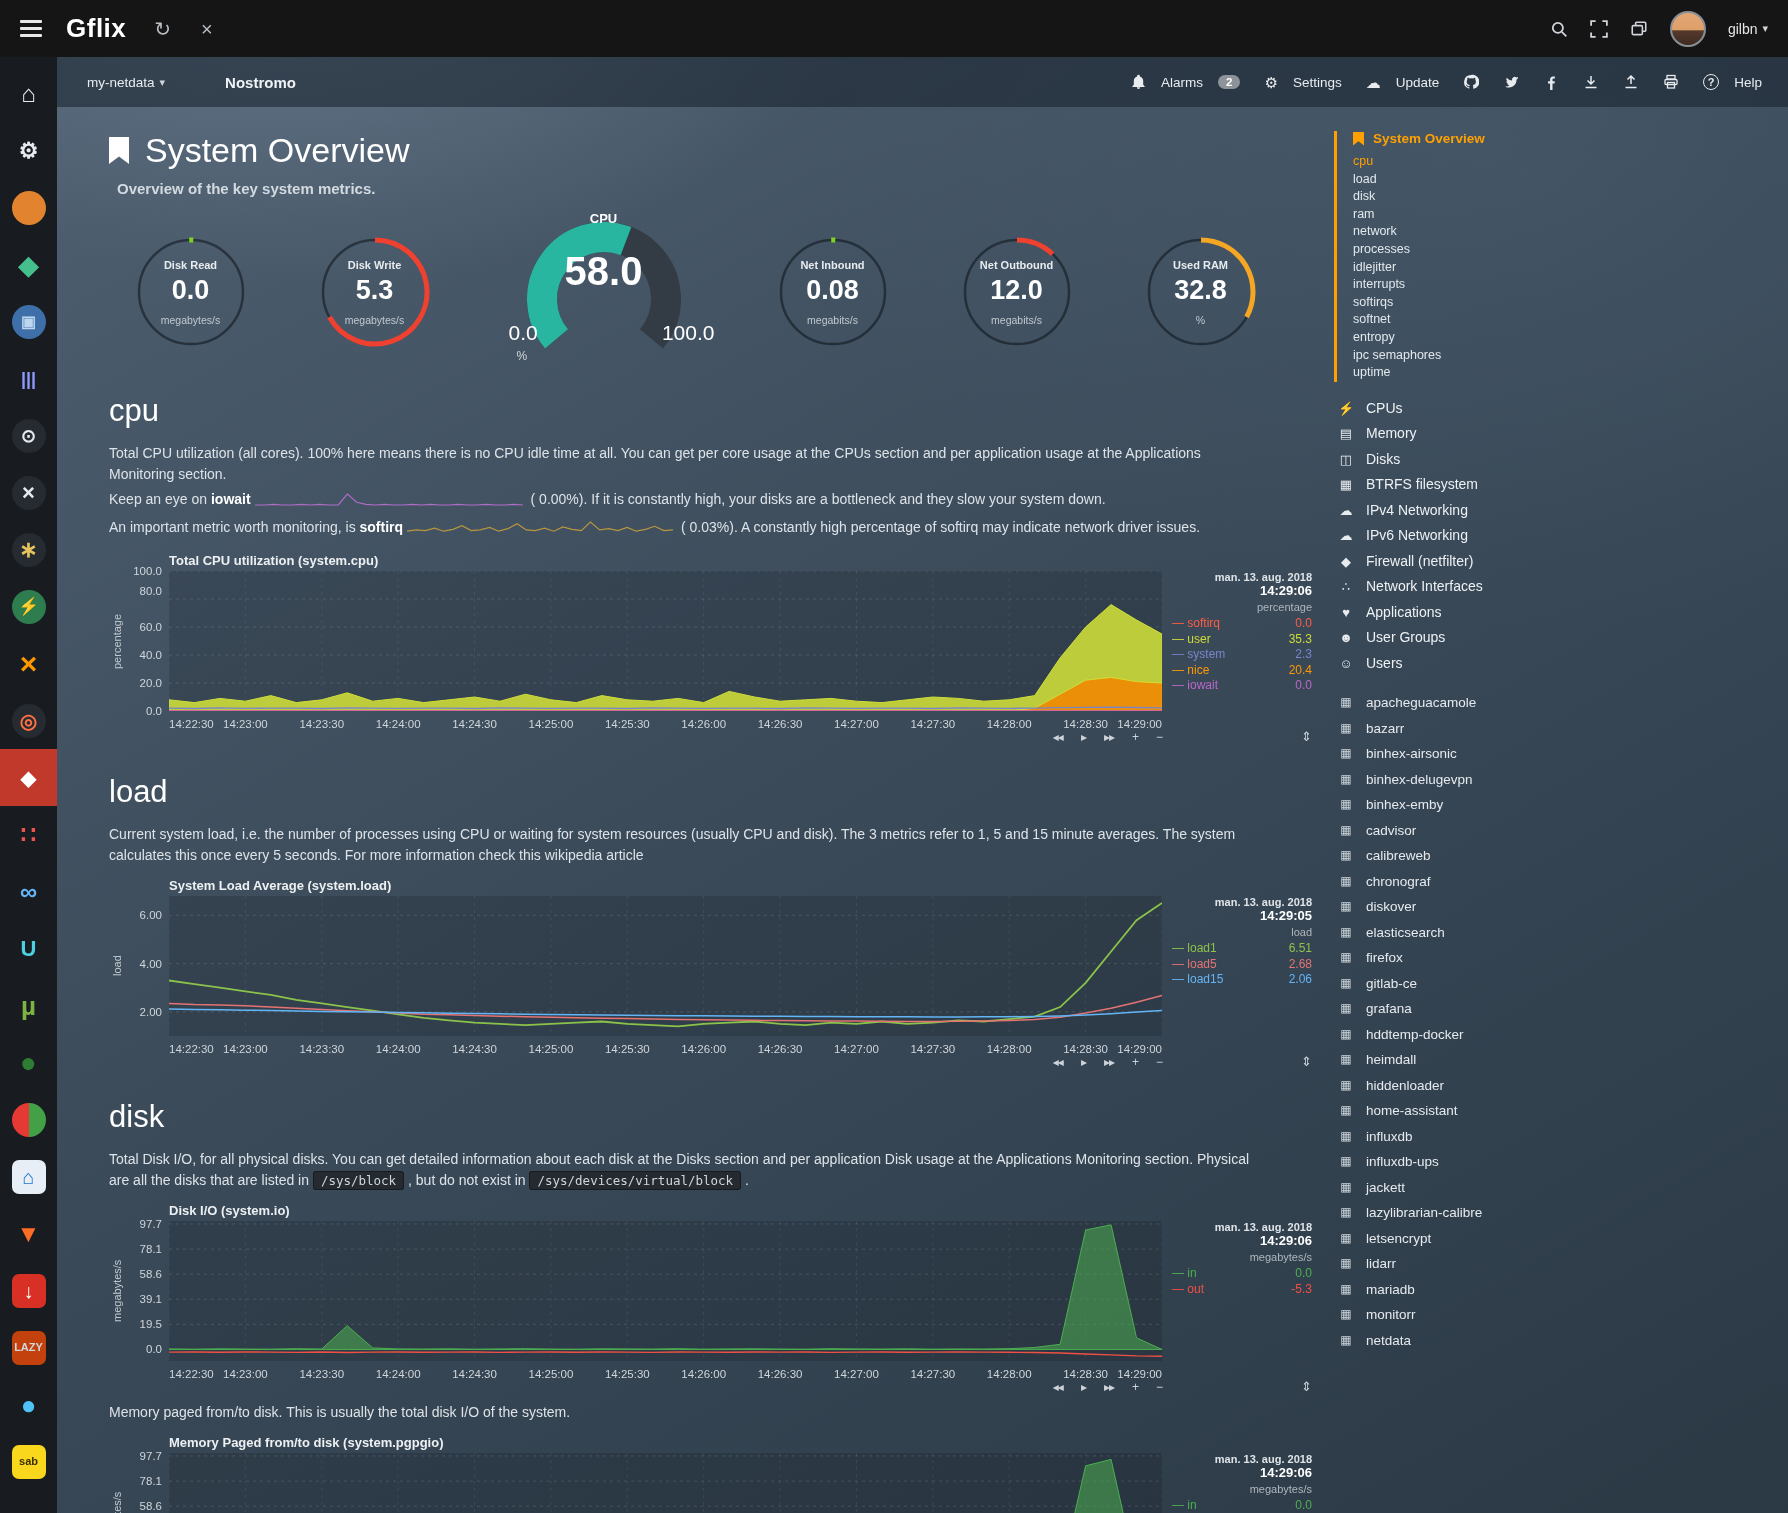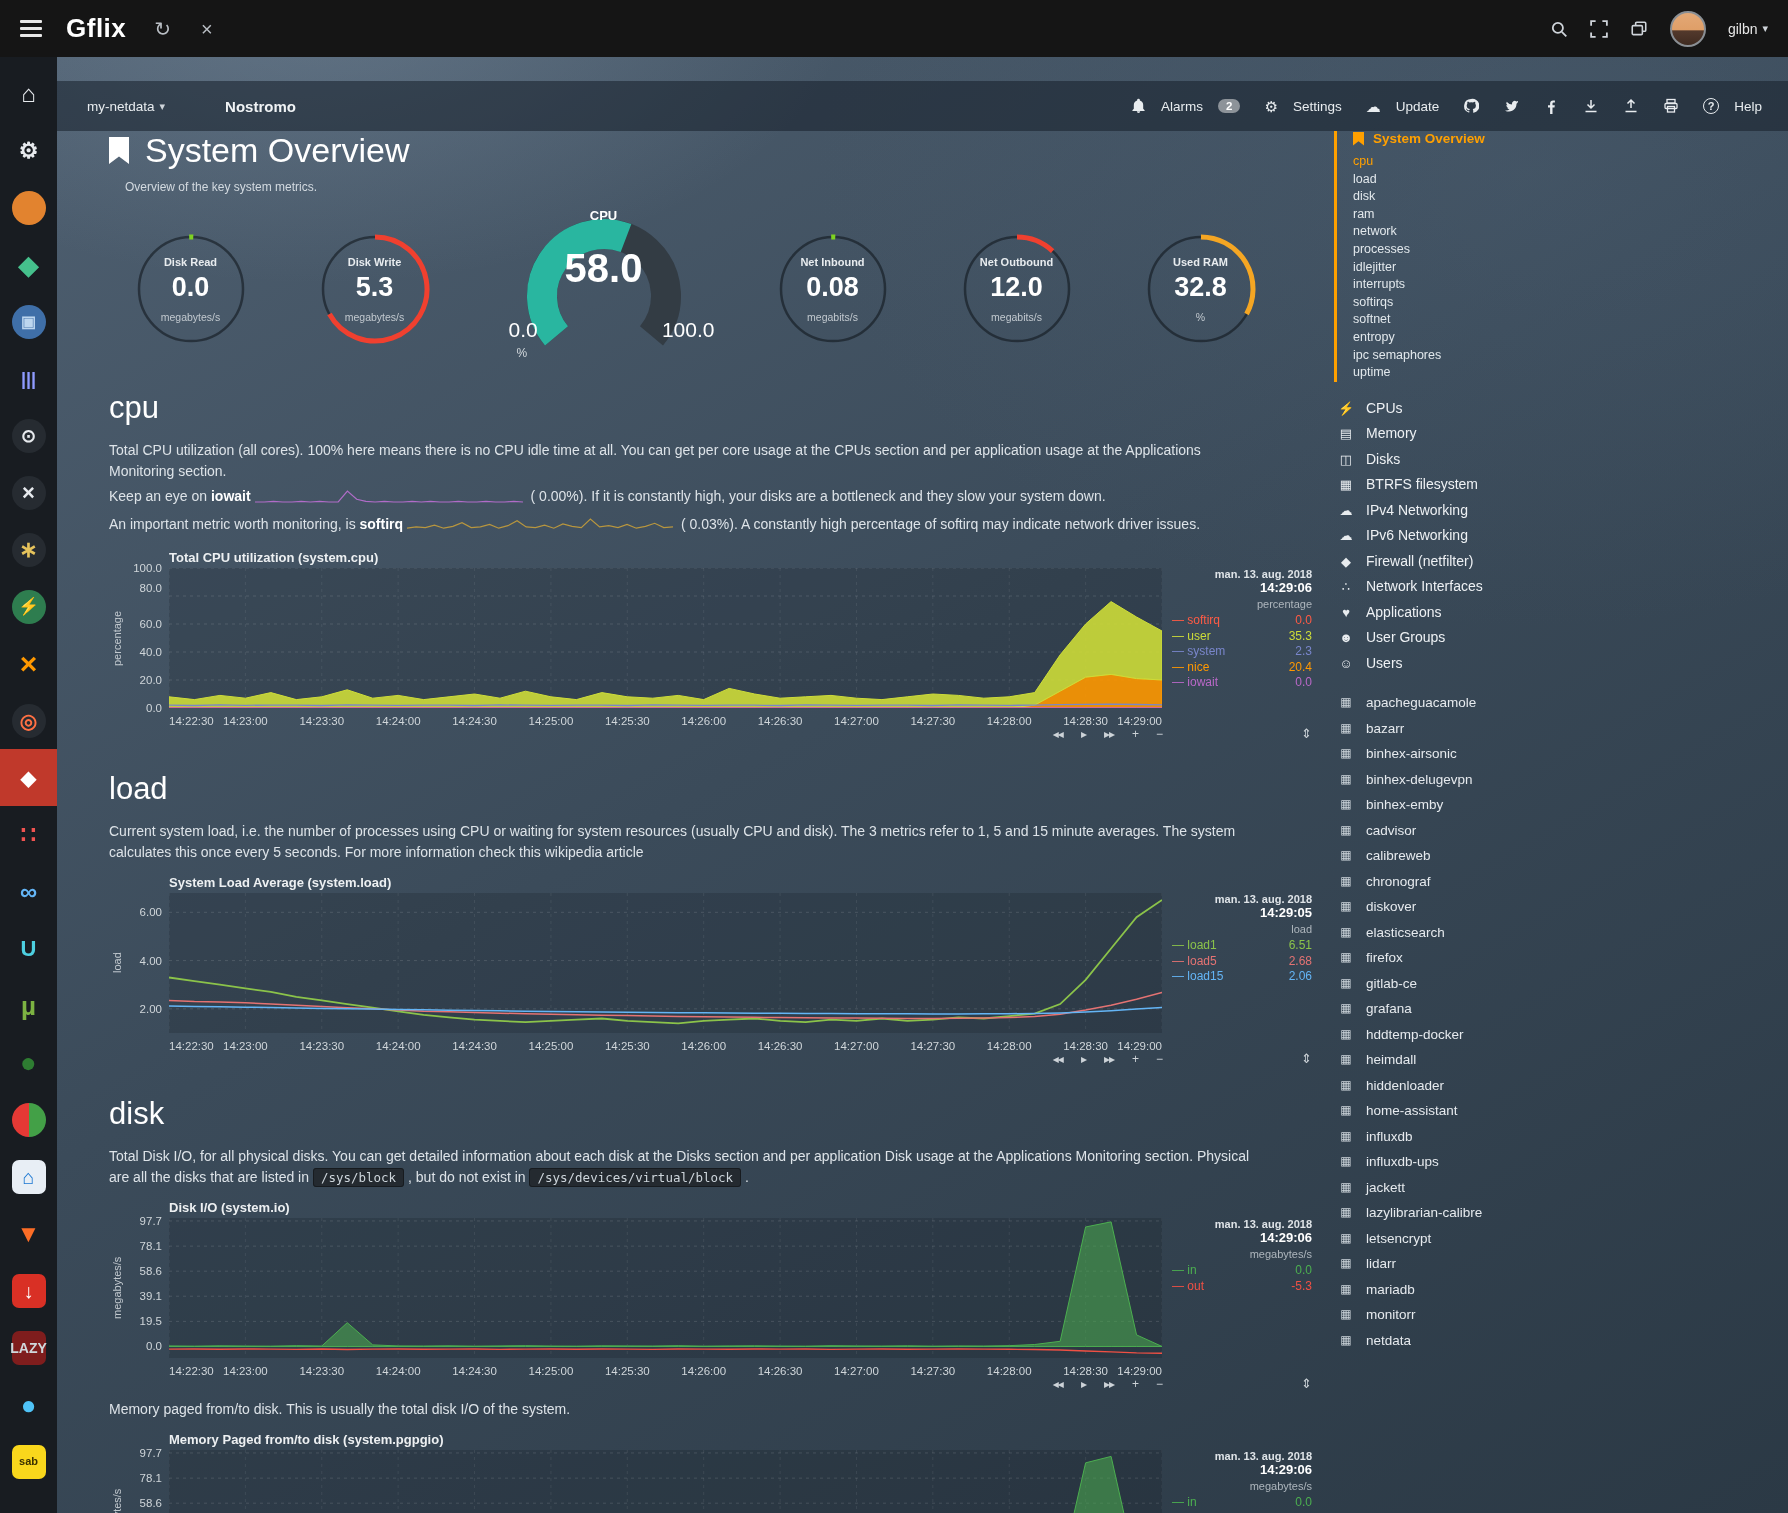--- a/index.html
+++ b/index.html
@@ -25,38 +25,38 @@
   .sb-glyph{display:flex;align-items:center;justify-content:center;width:34px;height:34px;font-size:20px;color:#e8ecef;line-height:1;font-weight:bold;}
   .sb-glyph.circle{border-radius:50%;}
   .sb-glyph.rounded{border-radius:7px;}
 
   
   .main-wrap{position:absolute;top:57px;left:57px;right:0;bottom:0;
     background:
       radial-gradient(900px 500px at 15% -5%, rgba(140,160,180,.35), transparent 60%),
       radial-gradient(1100px 700px at 85% 8%, rgba(80,100,120,.30), transparent 65%),
       linear-gradient(150deg,#4e5f70 0%,#3b4b5a 45%,#2b3945 100%);}
-  .nd-header{height:50px;display:flex;align-items:center;background:rgba(22,31,41,.55);padding:0 26px 0 30px;color:#e8ecef;margin-top:24px;}
+  .nd-header{height:50px;display:flex;align-items:center;background:rgba(22,31,41,.55);padding:0 26px 0 30px;color:#e8ecef;}
   .nd-host{font-size:13.5px;display:flex;align-items:center;gap:5px;cursor:pointer;}
   .nd-hostname{font-size:15px;font-weight:bold;margin-left:60px;color:#f0f3f5;}
   .nd-right{margin-left:auto;display:flex;align-items:center;gap:24px;font-size:13.5px;}
   .nd-item{display:flex;align-items:center;gap:15px;cursor:pointer;color:#e8ecef;}
   .nd-item svg{display:block;}
   .badge{background:#8d9399;color:#fff;font-size:11.5px;font-weight:bold;border-radius:9px;padding:1px 8px;}
   .nd-glyph{font-size:15px;line-height:1;}
   .help-circle{width:16px;height:16px;border:1.5px solid #e8ecef;border-radius:50%;font-size:11px;display:flex;align-items:center;justify-content:center;font-weight:bold;}
 
   .nd-body{position:absolute;top:50px;left:0;right:0;bottom:0;display:flex;}
   .content{flex:1;padding:20px 6px 0 52px;overflow:hidden;}
 
   
   .page-title-row{display:flex;align-items:center;gap:16px;margin:4px 0 10px;}
   .bookmark{width:20px;height:27px;background:#fff;clip-path:polygon(0 0,100% 0,100% 100%,50% 72%,0 100%);}
   .page-title{font-size:34px;color:#fff;font-weight:400;}
-  .page-subtitle{font-size:12px;color:#d3dae0;margin:0 0 4px 16px;}
+  .page-subtitle{font-size:15px;color:#d3dae0;margin:0 0 4px 8px;font-weight:bold;}
 
   
   .gauges{display:flex;justify-content:center;align-items:center;gap:64px;margin:24px 30px 0 0;}
   .gauge{position:relative;width:120px;height:120px;}
   .g-title{position:absolute;top:27px;width:100%;text-align:center;font-size:11px;font-weight:bold;color:#e8ecef;}
   .g-value{position:absolute;top:43px;width:100%;text-align:center;font-size:27px;font-weight:bold;color:#fff;}
   .g-units{position:absolute;top:82px;width:100%;text-align:center;font-size:10.5px;color:#c2c9cf;}
   .cpu-gauge{position:relative;width:210px;height:152px;margin-top:-10px;}
   .cpu-g-label{position:absolute;top:0;width:100%;text-align:center;font-size:13px;font-weight:bold;color:#fff;}
   .cpu-g-value{position:absolute;top:38px;width:100%;text-align:center;font-size:40px;font-weight:bold;color:#fff;}
@@ -209,21 +209,21 @@
     <div class="sb-cell">
       <span class="sb-glyph rounded" style="background: rgb(232, 238, 245); color: rgb(25, 118, 210); font-size: 20px;">⌂</span>
     </div>
     <div class="sb-cell">
       <span class="sb-glyph " style="color: rgb(252, 109, 38); font-size: 24px;">▼</span>
     </div>
     <div class="sb-cell">
       <span class="sb-glyph rounded" style="background: rgb(217, 48, 37); color: rgb(255, 255, 255); font-size: 20px;">↓</span>
     </div>
     <div class="sb-cell">
-      <span class="sb-glyph rounded" style="background: #7f1d1d; color: rgb(207, 216, 220); font-size: 14px;">LAZY</span>
+      <span class="sb-glyph rounded" style="background: #c2410c; color: rgb(207, 216, 220); font-size: 11px;">LAZY</span>
     </div>
     <div class="sb-cell">
       <span class="sb-glyph " style="color: rgb(79, 195, 247); font-size: 26px;">●</span>
     </div>
     <div class="sb-cell">
       <span class="sb-glyph rounded" style="background: rgb(249, 215, 28); color: rgb(58, 48, 0); font-size: 11px;">sab</span>
     </div>
   </div>
 
 <div class="main-wrap">

